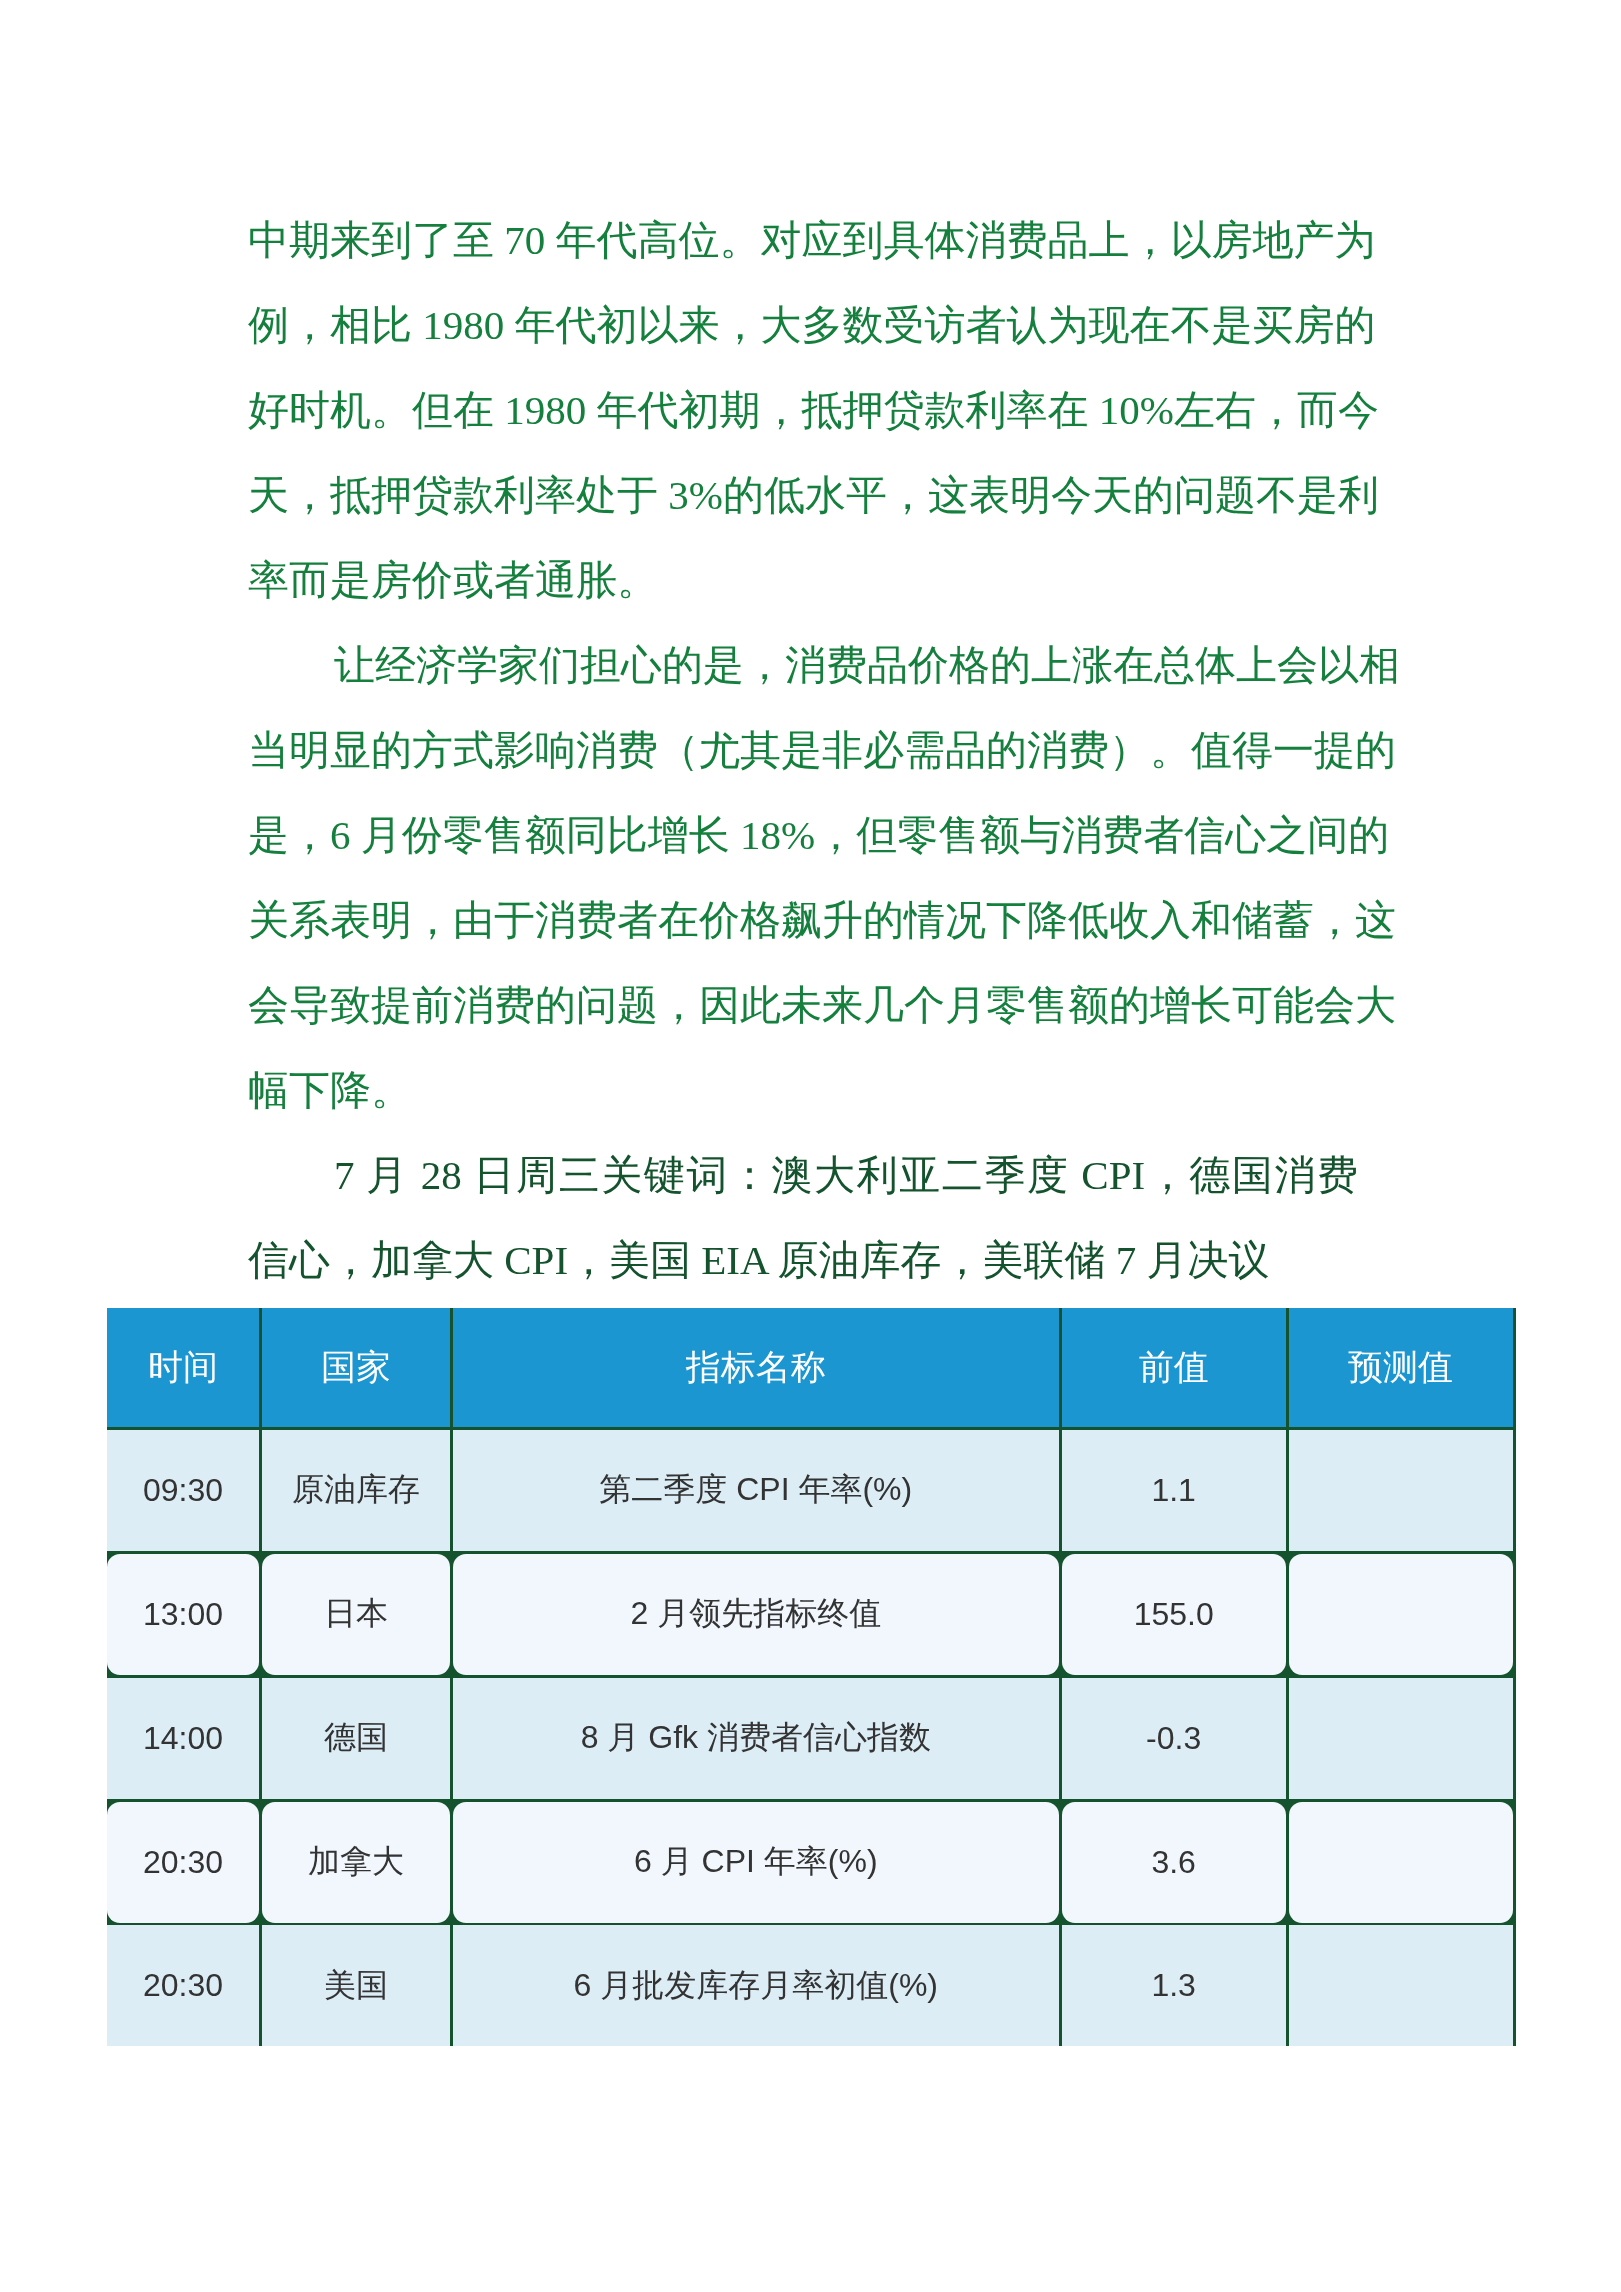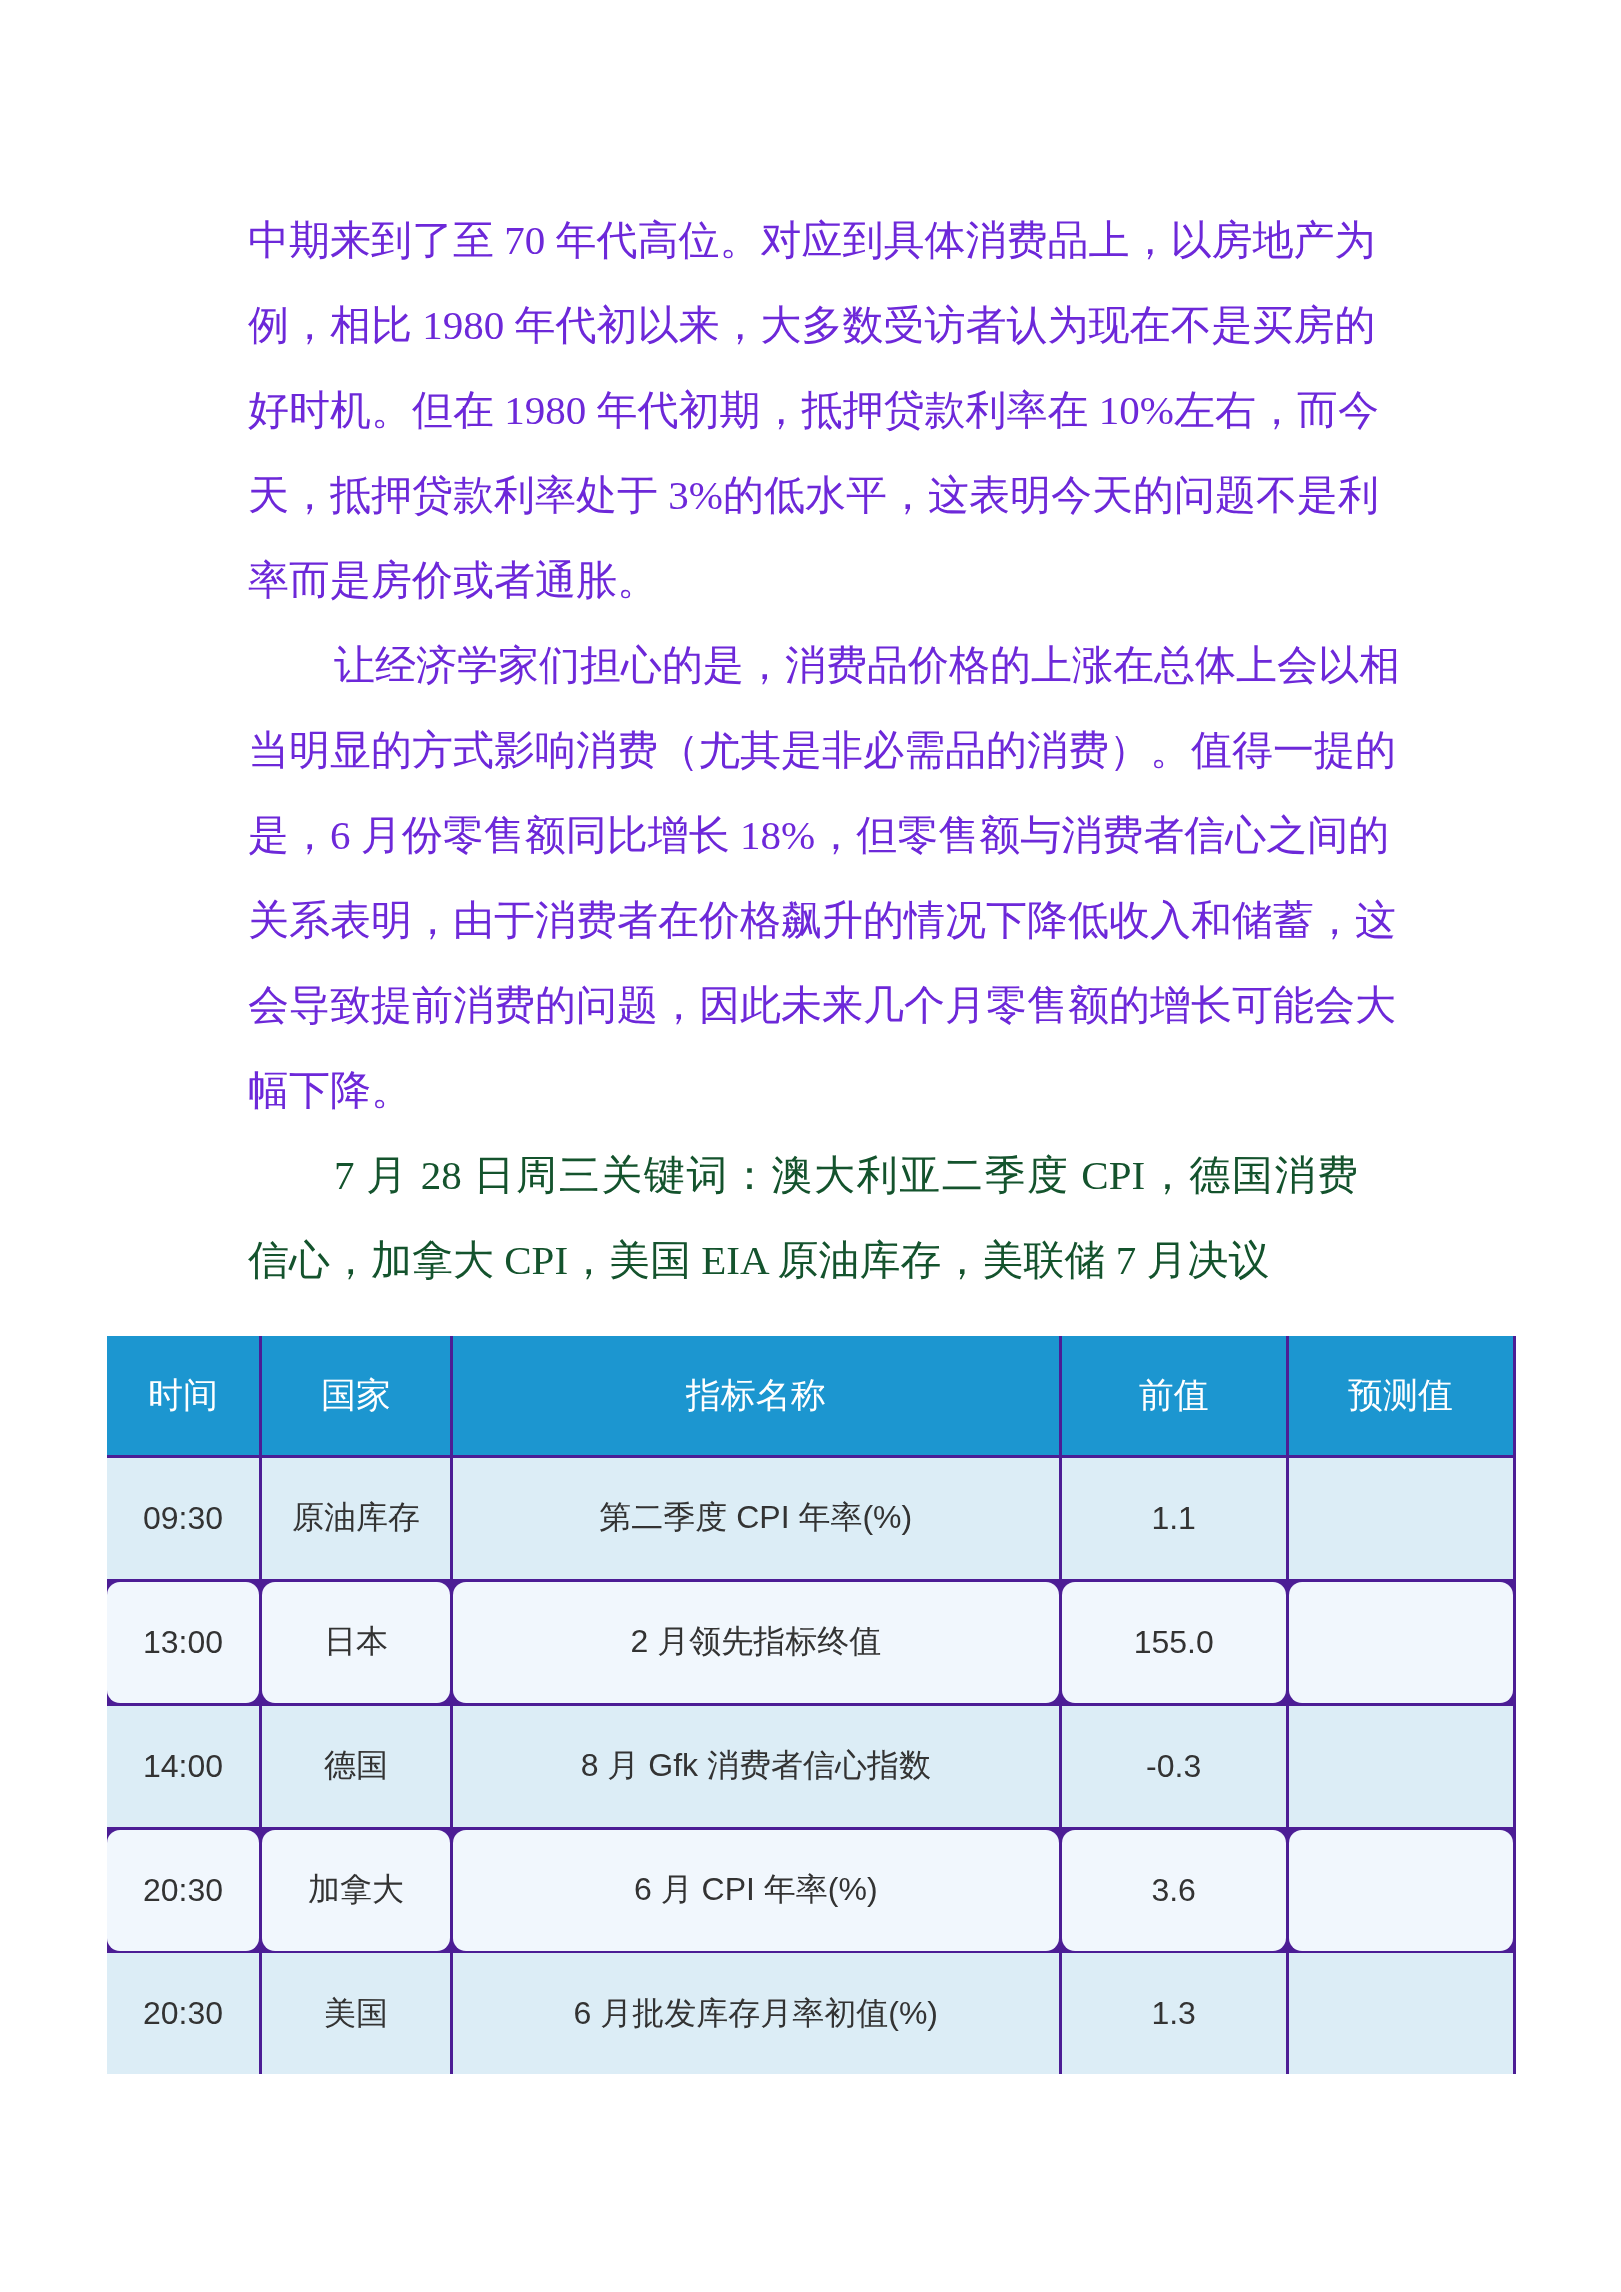--- a/index.html
+++ b/index.html
@@ -13,48 +13,47 @@
   
   .textblock{
     position:absolute;
     left:248px;top:198px;
     width:1110px;
   }
   .tline{
     height:85px;
     line-height:85px;
     font-size:41px;
-    color:#6d28d9;
+    color:#15803d;
     text-align:justify;
     text-align-last:justify;
     white-space:nowrap;
   }
   .tline.para-end{
     text-align:left;
     text-align-last:left;
   }
   .tline.indent{
     padding-left:86px;
   }
   .tline.headline{
     color:#14532d;
     font-weight:normal;
   }
   
   .calendar{
     position:absolute;
     left:107px;top:1308px;
     width:1409px;
-    background:#4c1d95;
+    background:#14532d;
     display:grid;
     grid-template-columns:152px 188px 606px 224px 224px;
     grid-template-rows:119px 121px 121px 121px 121px 121px;
     gap:2.9px;
     font-family:"Liberation Sans","DejaVu Sans",sans-serif;
-    margin-top:28px;
   }
   .cell{
     display:flex;
     align-items:center;
     justify-content:center;
     text-align:center;
   }
   .cell.head{
     background:#1c96d0;
     color:#ffffff;

